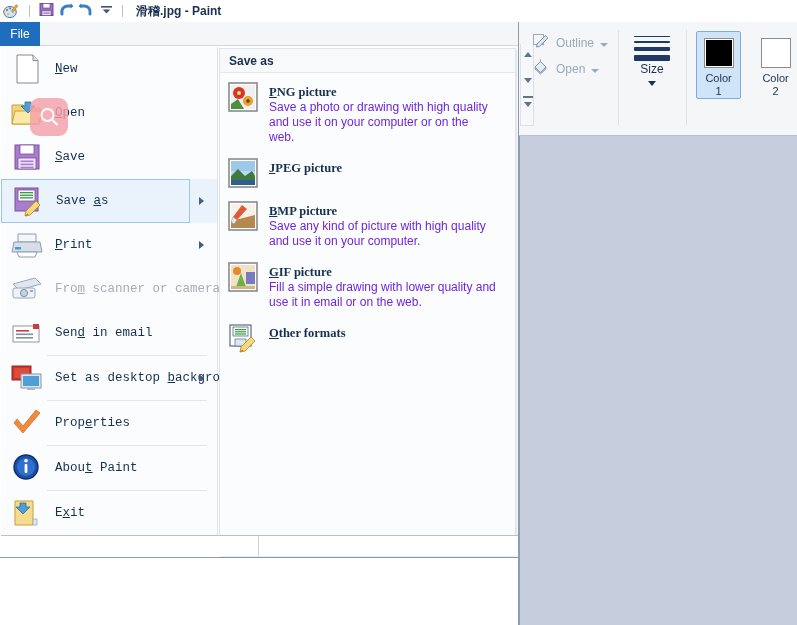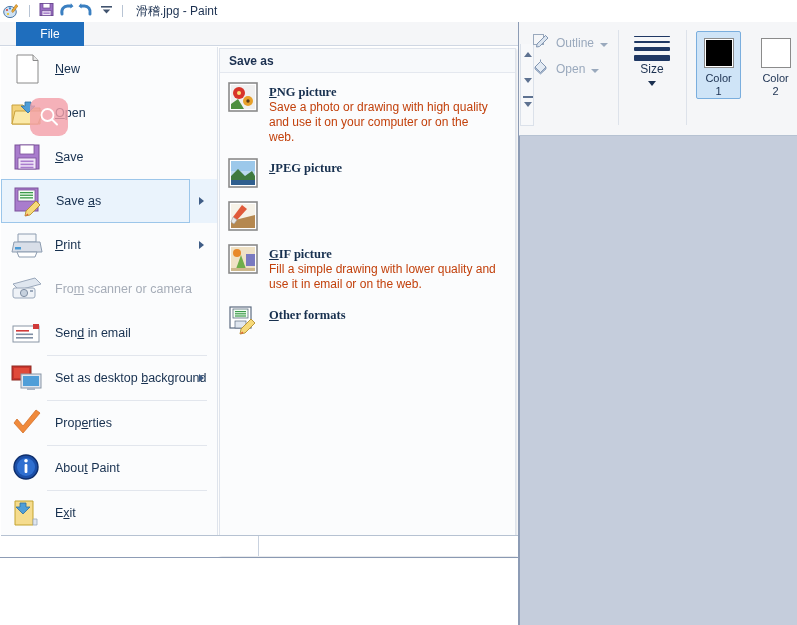--- a/index.html
+++ b/index.html
@@ -9,21 +9,21 @@
     background: #ffffff;
     font-family: "Liberation Sans", sans-serif;
     overflow: hidden;
   }
   #root { position: relative; width: 797px; height: 625px; background: #ffffff; }
 
   
   .titlebar {
     position: absolute; left: 0; top: 0; width: 785px; height: 22px;
     background: #ffffff;
-    display: flex; align-items: center;
+    display: flex; align-items: center; font-weight: bold;
   }
   .qat { display: flex; align-items: center; gap: 4px; padding-left: 3px; }
   .qat-sep {
     width: 1px; height: 12px; background: #b8c4d4; margin: 0 5px;
   }
   .ico { display: inline-block; position: relative; }
 
   .paint-ico { width: 17px; height: 16px; }
   .title-text {
     font-size: 12px; color: #1b3050; margin-left: 8px;
@@ -107,41 +107,41 @@
   }
 
   
   .backstage {
     position: absolute; left: 0; top: 22px; width: 519px; height: 536px;
     background: #ffffff;
     border: 1px solid #8d9cb5;
     border-left: none; border-top: none;
   }
   .file-tab {
-    position: absolute; left: 0; top: 0; width: 68px; height: 24px;
+    position: absolute; left: 0; top: 0; width: 40px; height: 24px;
     background: #1f6ebd; color: #ffffff;
-    font-size: 12px; display: flex; align-items: center; justify-content: center; margin-left: 16px;
+    font-size: 12px; display: flex; align-items: center; justify-content: center;
   }
   .tabstrip {
     position: absolute; left: 0; top: 0; width: 518px; height: 24px;
     background: #f5f6f8; border-bottom: 1px solid #cfd7e3;
   }
 
   
   .menu-list {
     position: absolute; left: 1px; top: 25px; width: 217px; bottom: 22px;
     background: #fbfcfd; border-right: 1px solid #dfe4ec;
   }
   .mi {
     position: relative; height: 44px; display: flex; align-items: center;
     padding-left: 8px; cursor: default;
   }
   .mi .mi-ico { width: 36px; height: 34px; flex: 0 0 36px; position: relative; }
   .mi .mi-label {
-    font-size: 12.5px; color: #17304f; margin-left: 10px; white-space: nowrap;
+    font-size: 12.5px; color: #17304f; margin-left: 10px; white-space: nowrap; font-family: Liberation Mono, monospace;
   }
   .mi.disabled .mi-label { color: #a6adb8; }
   .mi .mi-arrow {
     position: absolute; right: 13px; top: 50%; margin-top: -4px;
     width: 0; height: 0;
     border-top: 4px solid transparent; border-bottom: 4px solid transparent;
     border-left: 5px solid #3f5d86;
   }
   .mi.sel {
     background: #eaf3fc; border: 1px solid #9cc6ea; border-right: none;
@@ -165,21 +165,21 @@
     border-bottom: 1px solid #e4e8ef; background: #f7f9fb;
   }
   .sub-item { display: flex; padding: 9px 10px 4px 8px; }
   .sub-ico { width: 30px; height: 30px; flex: 0 0 30px; position: relative; }
   .sub-text { margin-left: 11px; }
   .sub-title {
     font-size: 12.5px; color: #17304f; font-weight: bold;
     margin-bottom: 2px;
     font-family: Liberation Serif, serif;
   }
-  .sub-desc { font-size: 12px; color: #c2410c; line-height: 15px; max-width: 228px; }
+  .sub-desc { font-size: 12px; color: #6d28d9; line-height: 15px; max-width: 228px; }
   u.ak { text-decoration: underline; }
 
   
   .statusbar {
     position: absolute; left: 1px; bottom: 1px; width: 517px; height: 21px;
     background: #ffffff; border-top: 1px solid #b6c2d2;
     display: flex;
   }
   .sb-cell { height: 100%; border-right: 1px solid #c9d2df; }
 
@@ -495,20 +495,24 @@
       <div class="sub-item">
         <span class="sub-ico">
           <svg width="30" height="30" viewBox="0 0 30 30">
             <rect x="1" y="1" width="28" height="28" fill="#ffffff" stroke="#8a8a8a" stroke-width="1.6"></rect>
             <rect x="3" y="3" width="24" height="24" fill="#f6f2e8"></rect>
             <path d="M3 20 L27 14 L27 27 L3 27 Z" fill="#b58850"></path>
             <path d="M5 16 L14 4 L19 8 L9 19 Z" fill="#e05a3a"></path>
             <path d="M5 16 L9 19 L6 23 L3 21 Z" fill="#e8e8e8" stroke="#9a9a9a" stroke-width="0.6"></path>
           </svg>
         </span>
+        <span class="sub-text">
+          <span class="sub-title"><u class="ak">B</u>MP picture</span>
+          <div class="sub-desc">Save any kind of picture with high quality and use it on your computer.</div>
+        </span>
       </div>
 
       <div class="sub-item">
         <span class="sub-ico">
           <svg width="30" height="30" viewBox="0 0 30 30">
             <rect x="1" y="1" width="28" height="28" fill="#ffffff" stroke="#8a8a8a" stroke-width="1.6"></rect>
             <rect x="3" y="3" width="24" height="24" fill="#efe2c6"></rect>
             <circle cx="9" cy="9" r="4" fill="#e8892a"></circle>
             <rect x="18" y="10" width="9" height="12" fill="#7a7ac0"></rect>
             <path d="M8 25 L13 11 L18 25 Z" fill="#6fae4a"></path>

